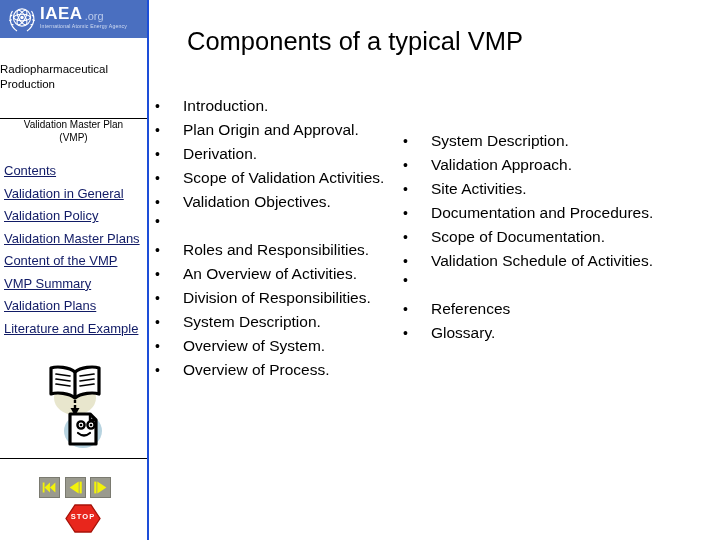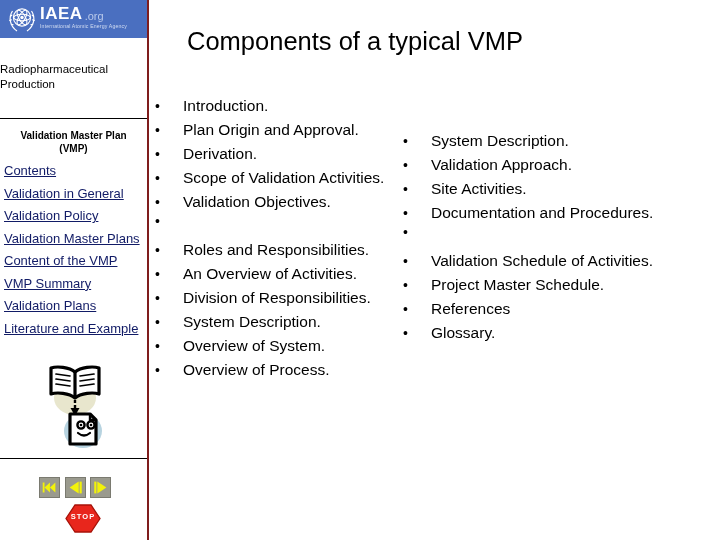--- a/index.html
+++ b/index.html
@@ -16,21 +16,21 @@
     color: #000000;
   }
 
   
   #sidebar {
     position: absolute;
     left: 0;
     top: 0;
     width: 149px;
     height: 540px;
-    border-right: 2px solid #7f1d1d;
+    border-right: 2px solid #1d4ed8;
     box-sizing: border-box;
     background: #ffffff;
   }
 
   
   #iaea-banner {
     position: absolute;
     left: 0;
     top: 0;
     width: 147px;
@@ -101,25 +101,25 @@
     text-align: left;
     font-size: 11.5px;
     line-height: 15px;
     color: #000000;
   }
 
   
   #sb-vmp-heading {
     position: absolute;
     left: 0;
-    top: 129px;
+    top: 118px;
     width: 147px;
     text-align: center;
     font-size: 10px;
-    font-weight: bold;
+    font-weight: normal;
     line-height: 13px;
     color: #000000;
   }
 
   
   #sb-links {
     position: absolute;
     left: 4px;
     top: 165px;
     width: 143px;
@@ -423,28 +423,28 @@
     <div class="bullet-row">
       <span class="bullet-dot">•</span>
       <span class="bullet-text">Site Activities.</span>
     </div>
     <div class="bullet-row">
       <span class="bullet-dot">•</span>
       <span class="bullet-text">Documentation and Procedures.</span>
     </div>
     <div class="bullet-row">
       <span class="bullet-dot">•</span>
+      <span class="bullet-text">Scope of Documentation.</span>
     </div>
     <div class="bullet-row">
       <span class="bullet-dot">•</span>
       <span class="bullet-text">Validation Schedule of Activities.</span>
     </div>
     <div class="bullet-row">
       <span class="bullet-dot">•</span>
-      <span class="bullet-text">Project Master Schedule.</span>
     </div>
     <div class="bullet-row">
       <span class="bullet-dot">•</span>
       <span class="bullet-text">References</span>
     </div>
     <div class="bullet-row">
       <span class="bullet-dot">•</span>
       <span class="bullet-text">Glossary.</span>
     </div>
   </div>

